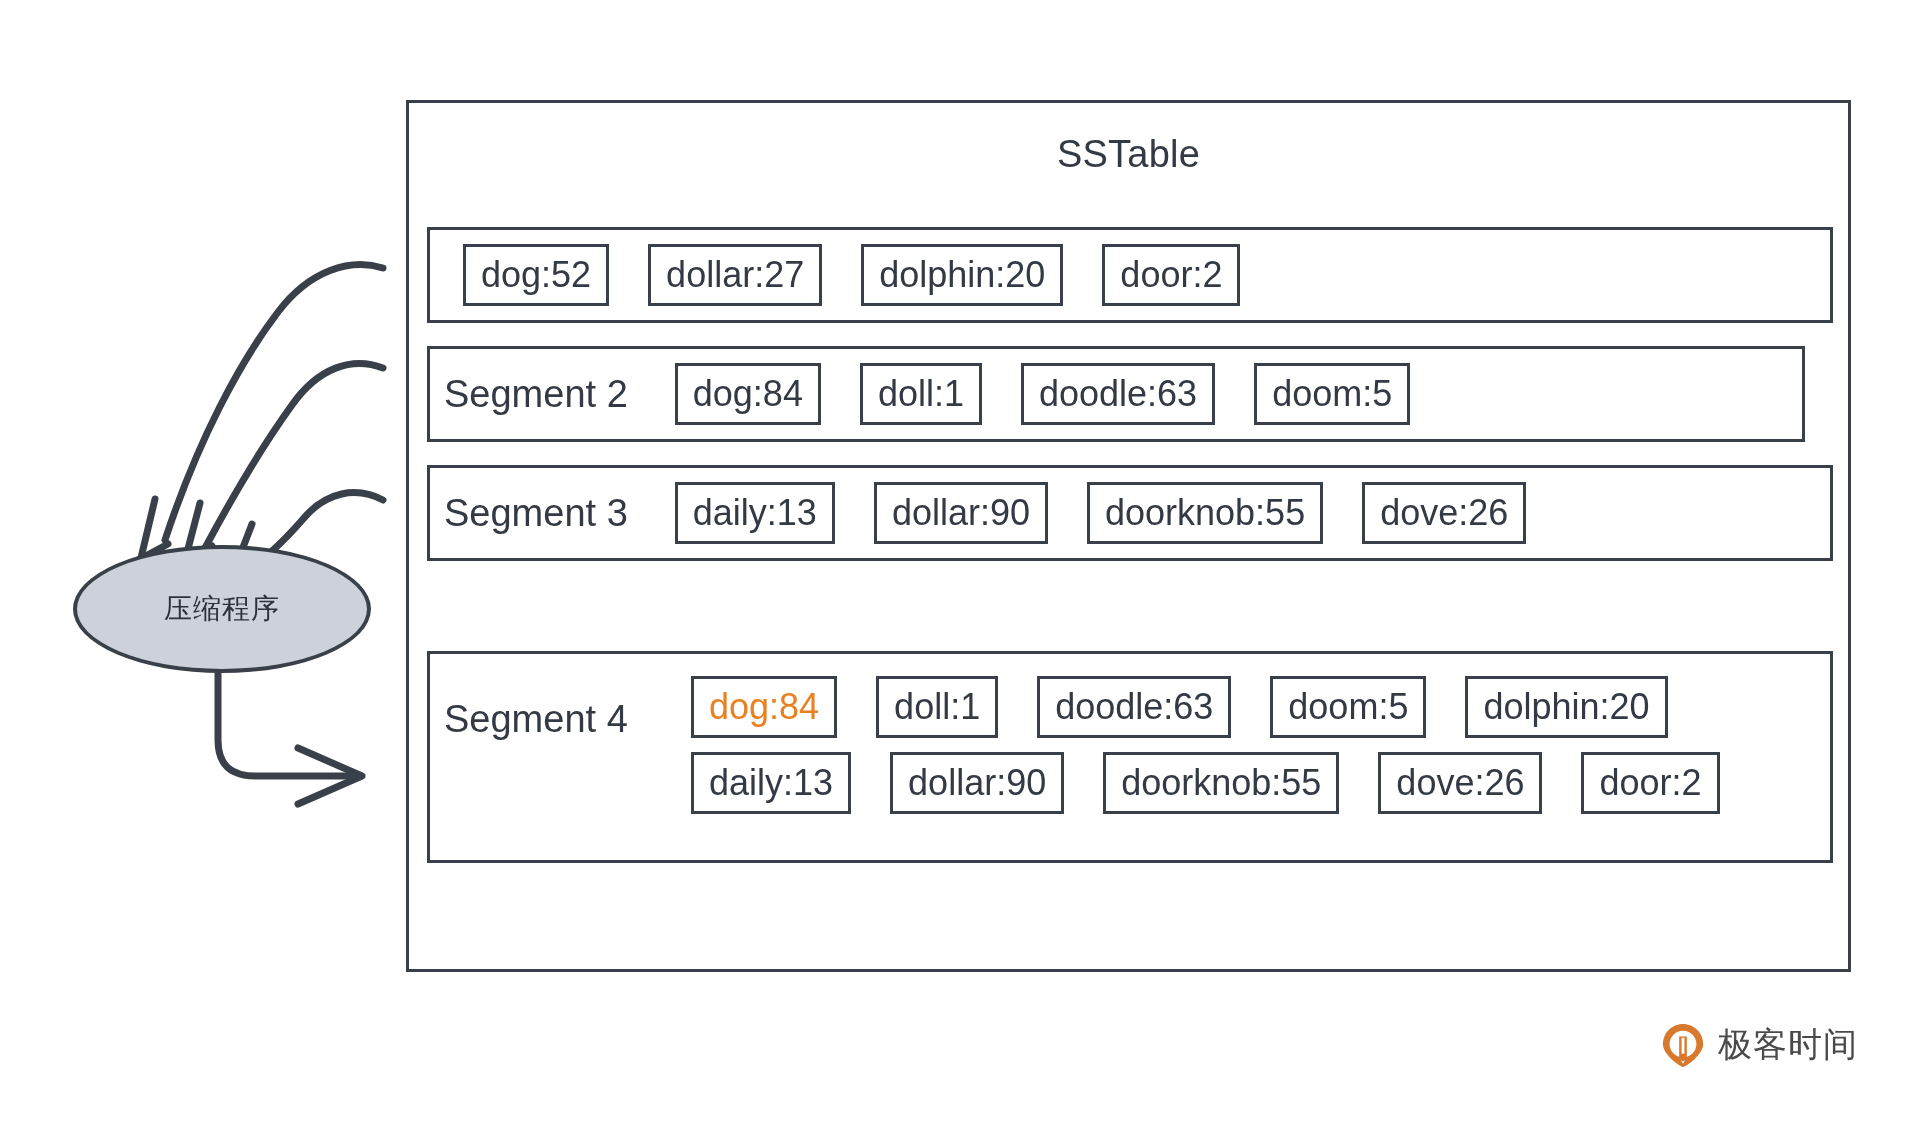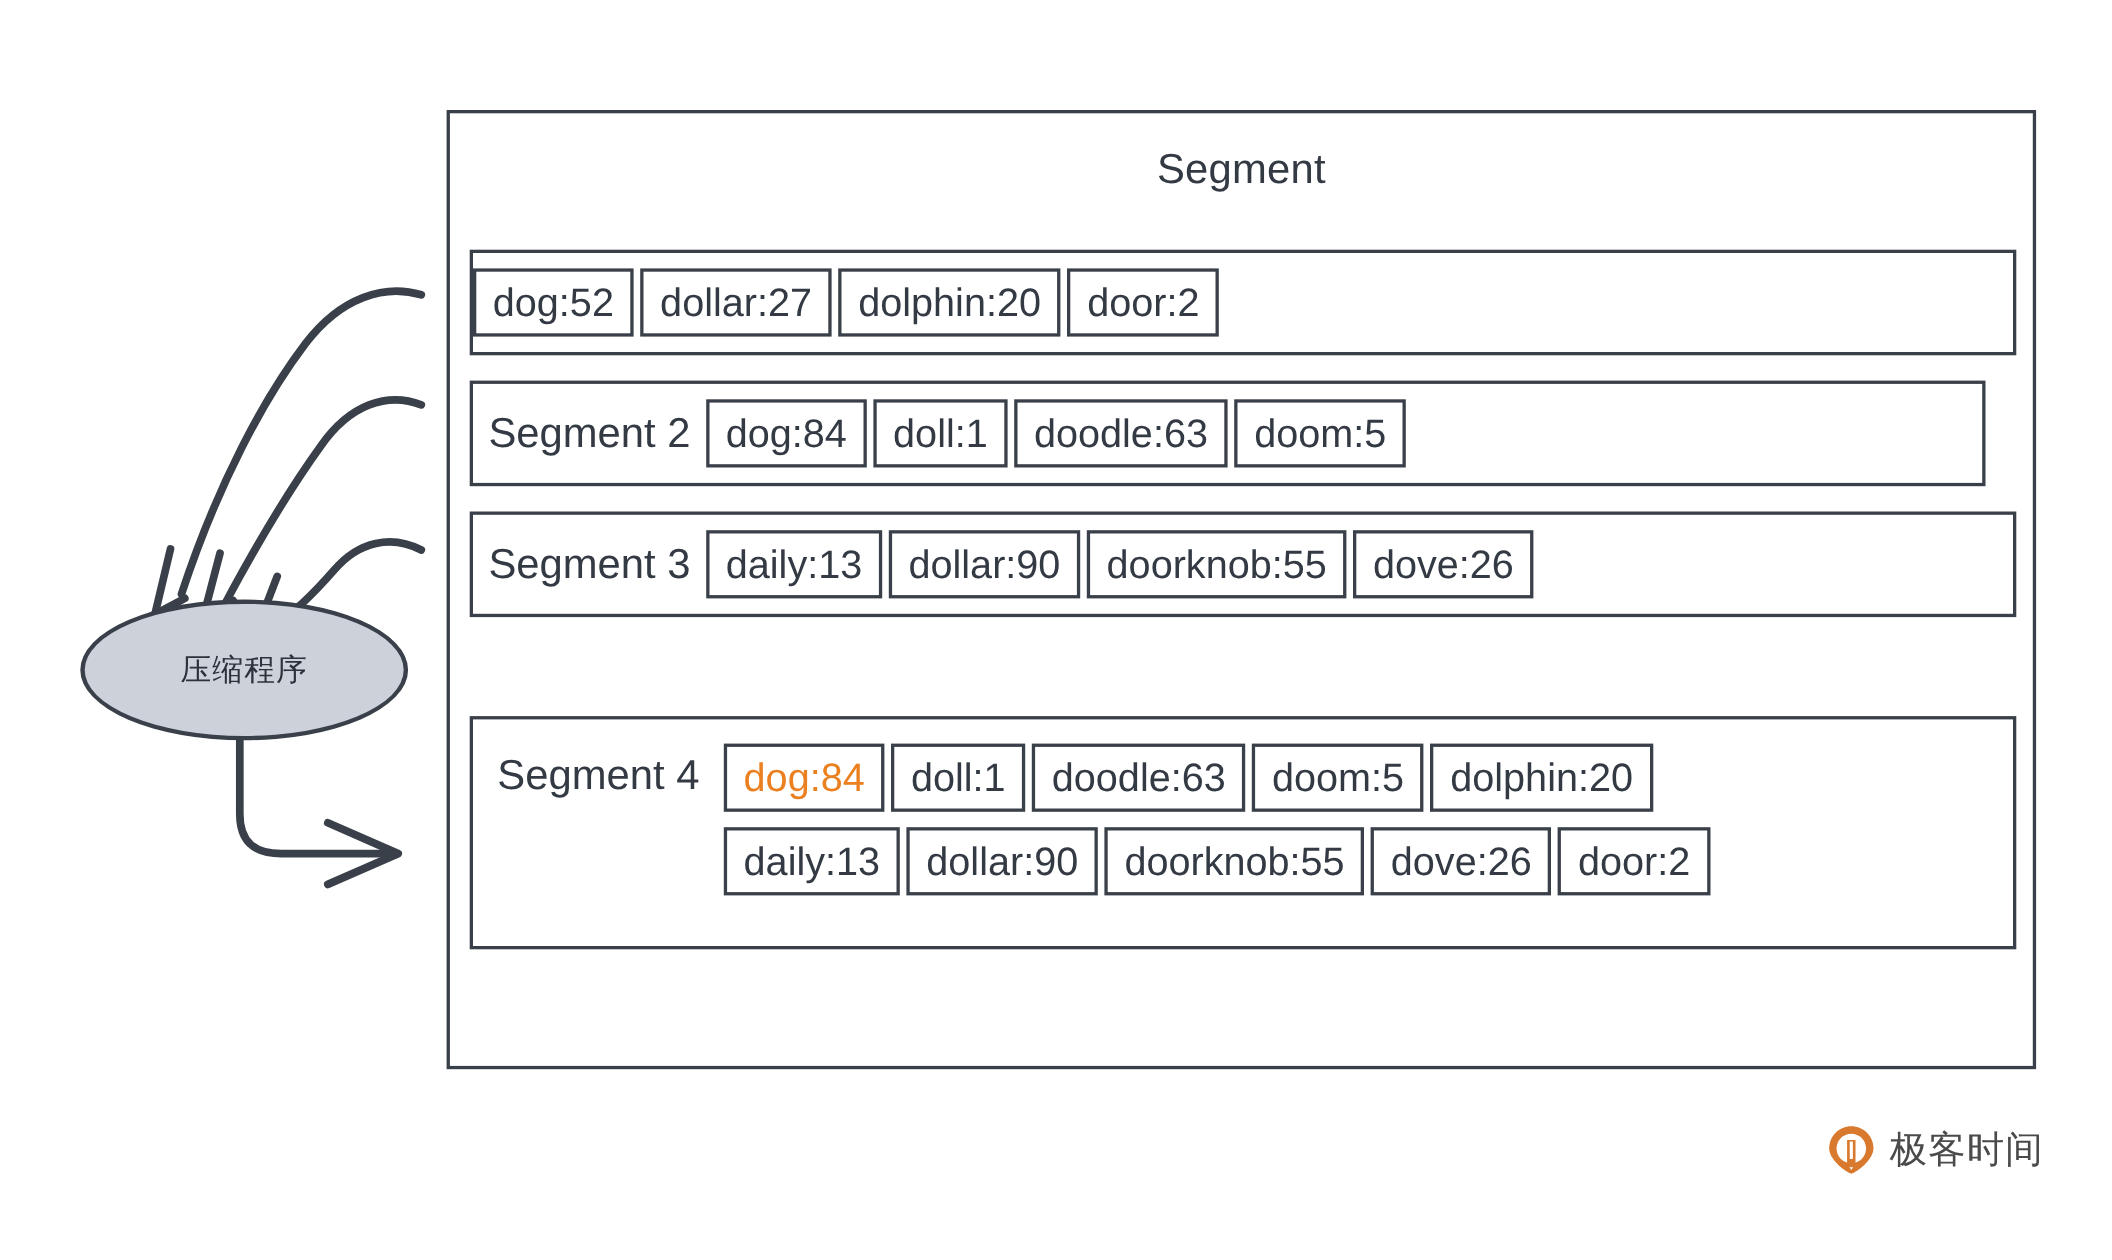--- a/index.html
+++ b/index.html
@@ -90,32 +90,32 @@
     box-sizing: border-box;
     height: 62px;
     display: flex;
     align-items: center;
     justify-content: center;
     padding: 0 15px;
     font-size: 36px;
     color: #343a44;
     background: #ffffff;
     white-space: nowrap;
+    margin-left: 33px;
   }
 
   .cell.highlight { color: #ea8020; }
 
   
   #segment-row-4 { align-items: flex-start; }
   #segment-4-label {
-    padding-top: 22px;
+    padding-top: 36px;
     width: 200px;
     line-height: 1.55;
     white-space: normal;
-    text-align: center;
   }
   #segment-4-cellwrap {
     display: flex;
     flex-direction: column;
     gap: 14px;
     padding-top: 22px;
   }
 
   
   #compactor-ellipse {
@@ -184,21 +184,21 @@
       <path d="M 298 748 L 362 776 L 298 804"></path>
     </g>
   </svg>
 
   <div id="compactor-ellipse">
     <span id="compactor-label">压缩程序</span>
   </div>
 
   <div id="sstable-box">
 
-    <div id="sstable-title">Segment</div>
+    <div id="sstable-title">SSTable</div>
 
     <div class="segment-row" id="segment-row-1">
       <div class="cells">
         <div class="cell">dog:52</div>
         <div class="cell">dollar:27</div>
         <div class="cell">dolphin:20</div>
         <div class="cell">door:2</div>
       </div>
     </div>
 

